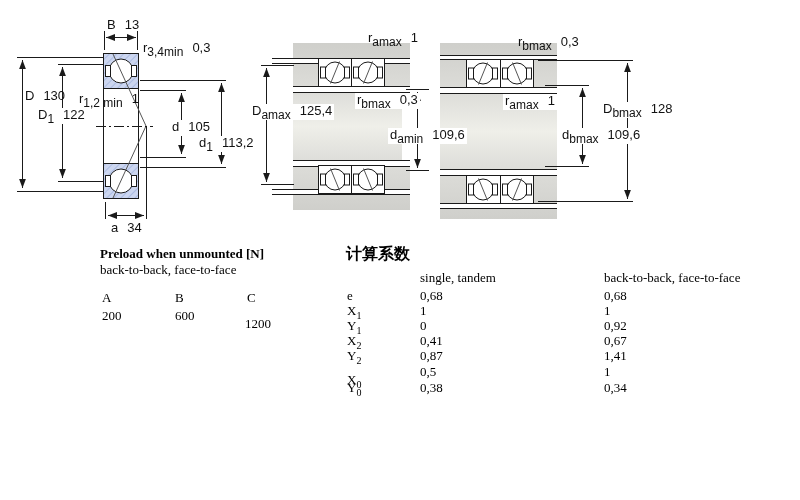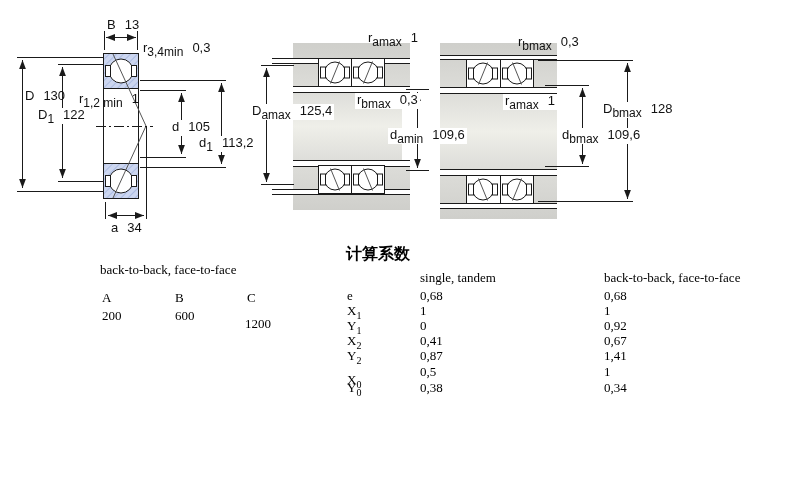--- a/index.html
+++ b/index.html
@@ -188,20 +188,21 @@
   <span class="dim" style="left:368px;top:31px"><span>r</span><sub>amax</sub><span class="val">1</span></span>
   <span class="dim wbg" style="left:355px;top:93px"><span>r</span><sub>bmax</sub><span class="val">0,3</span></span>
   <span class="dim wbg" style="left:250px;top:104px"><span>D</span><sub>amax</sub><span class="val">125,4</span></span>
   <span class="dim wbg" style="left:388px;top:128px"><span>d</span><sub>amin</sub><span class="val">109,6</span></span>
 
   <span class="dim" style="left:518px;top:35px"><span>r</span><sub>bmax</sub><span class="val">0,3</span></span>
   <span class="dim wbg" style="left:503px;top:94px"><span>r</span><sub>amax</sub><span class="val">1</span></span>
   <span class="dim wbg" style="left:601px;top:102px"><span>D</span><sub>bmax</sub><span class="val">128</span></span>
   <span class="dim wbg" style="left:560px;top:128px"><span>d</span><sub>bmax</sub><span class="val">109,6</span></span>
 
+  <span class="serif bold" style="left:100px;top:246px">Preload when unmounted [N]</span>
   <span class="serif" style="left:100px;top:262px">back-to-back, face-to-face</span>
   <span class="serif" style="left:102px;top:290px">A</span>
   <span class="serif" style="left:175px;top:290px">B</span>
   <span class="serif" style="left:247px;top:290px">C</span>
   <span class="serif" style="left:102px;top:308px">200</span>
   <span class="serif" style="left:175px;top:308px">600</span>
   <span class="serif" style="left:245px;top:316px">1200</span>
 
   <span class="serif bold" style="left:346px;top:246px;font-family:'DejaVu Sans',sans-serif;font-size:16px">计算系数</span>
   <span class="serif" style="left:420px;top:270px">single, tandem</span>

